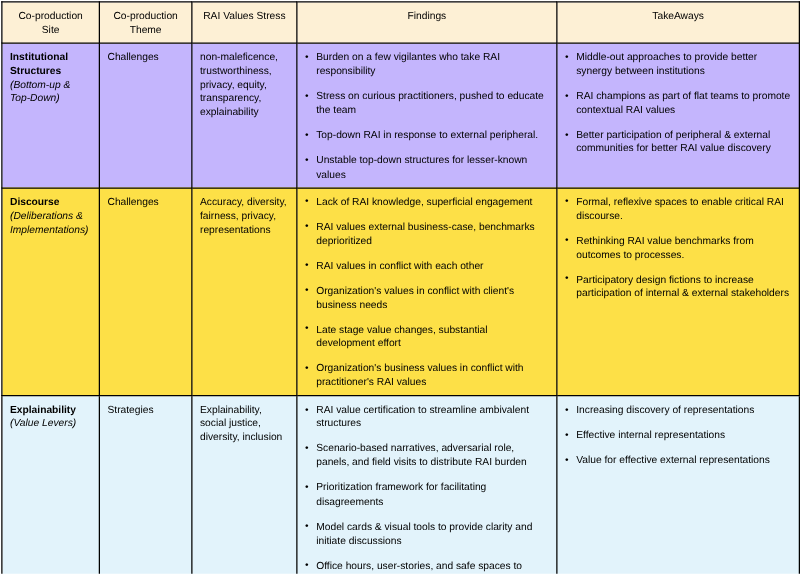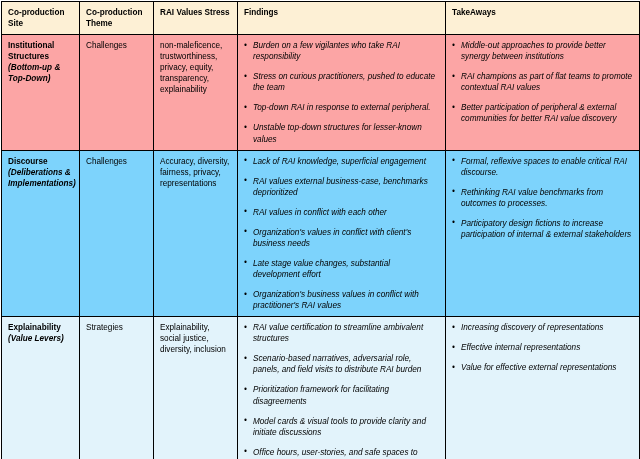--- a/index.html
+++ b/index.html
@@ -22,61 +22,60 @@
   table.matrix th, table.matrix td {
     border: 1px solid #000000;
     vertical-align: top;
     padding: 5px 6px;
     font-size: 8.2px;
     line-height: 1.35;
     color: #000000;
   }
   thead th {
     background: #fdf0d5;
-    font-weight: bold;
+    font-weight: normal;
     font-size: 8.6px;
     vertical-align: top;
     padding-top: 6px;
     padding-bottom: 6px;
-    text-align: left;
+    text-align: center;
   }
   
   col.c0 { width: 78px; }
   col.c1 { width: 74px; }
   col.c2 { width: 84px; }
   col.c3 { width: 208px; }
   col.c4 { width: 194px; }
 
-  tr.row-institutional td { background: #fca5a5; }
-  tr.row-discourse td     { background: #7dd3fc; margin-left: 12px; }
+  tr.row-institutional td { background: #c4b5fd; }
+  tr.row-discourse td     { background: #fde047; margin-left: 12px; }
   tr.row-representations td { background: #e2f3fb; }
 
   td.site {
     font-weight: bold;
     vertical-align: middle;
   }
   td.site .sub {
-    font-weight: bold;
+    font-weight: normal;
     font-style: italic;
     display: block;
   }
   td.theme {
     vertical-align: middle;
   }
   td.values {
     vertical-align: middle;
   }
   td.findings, td.takeaways {
     vertical-align: middle;
   }
   ul.bullets {
     list-style: none;
     margin: 0;
     padding: 0;
-    font-style: italic;
   }
   ul.bullets li {
     position: relative;
     padding-left: 9px;
     margin-bottom: 9px;
   }
   ul.bullets li:last-child { margin-bottom: 0; }
   ul.bullets li::before {
     content: "\2022";
     position: absolute;

